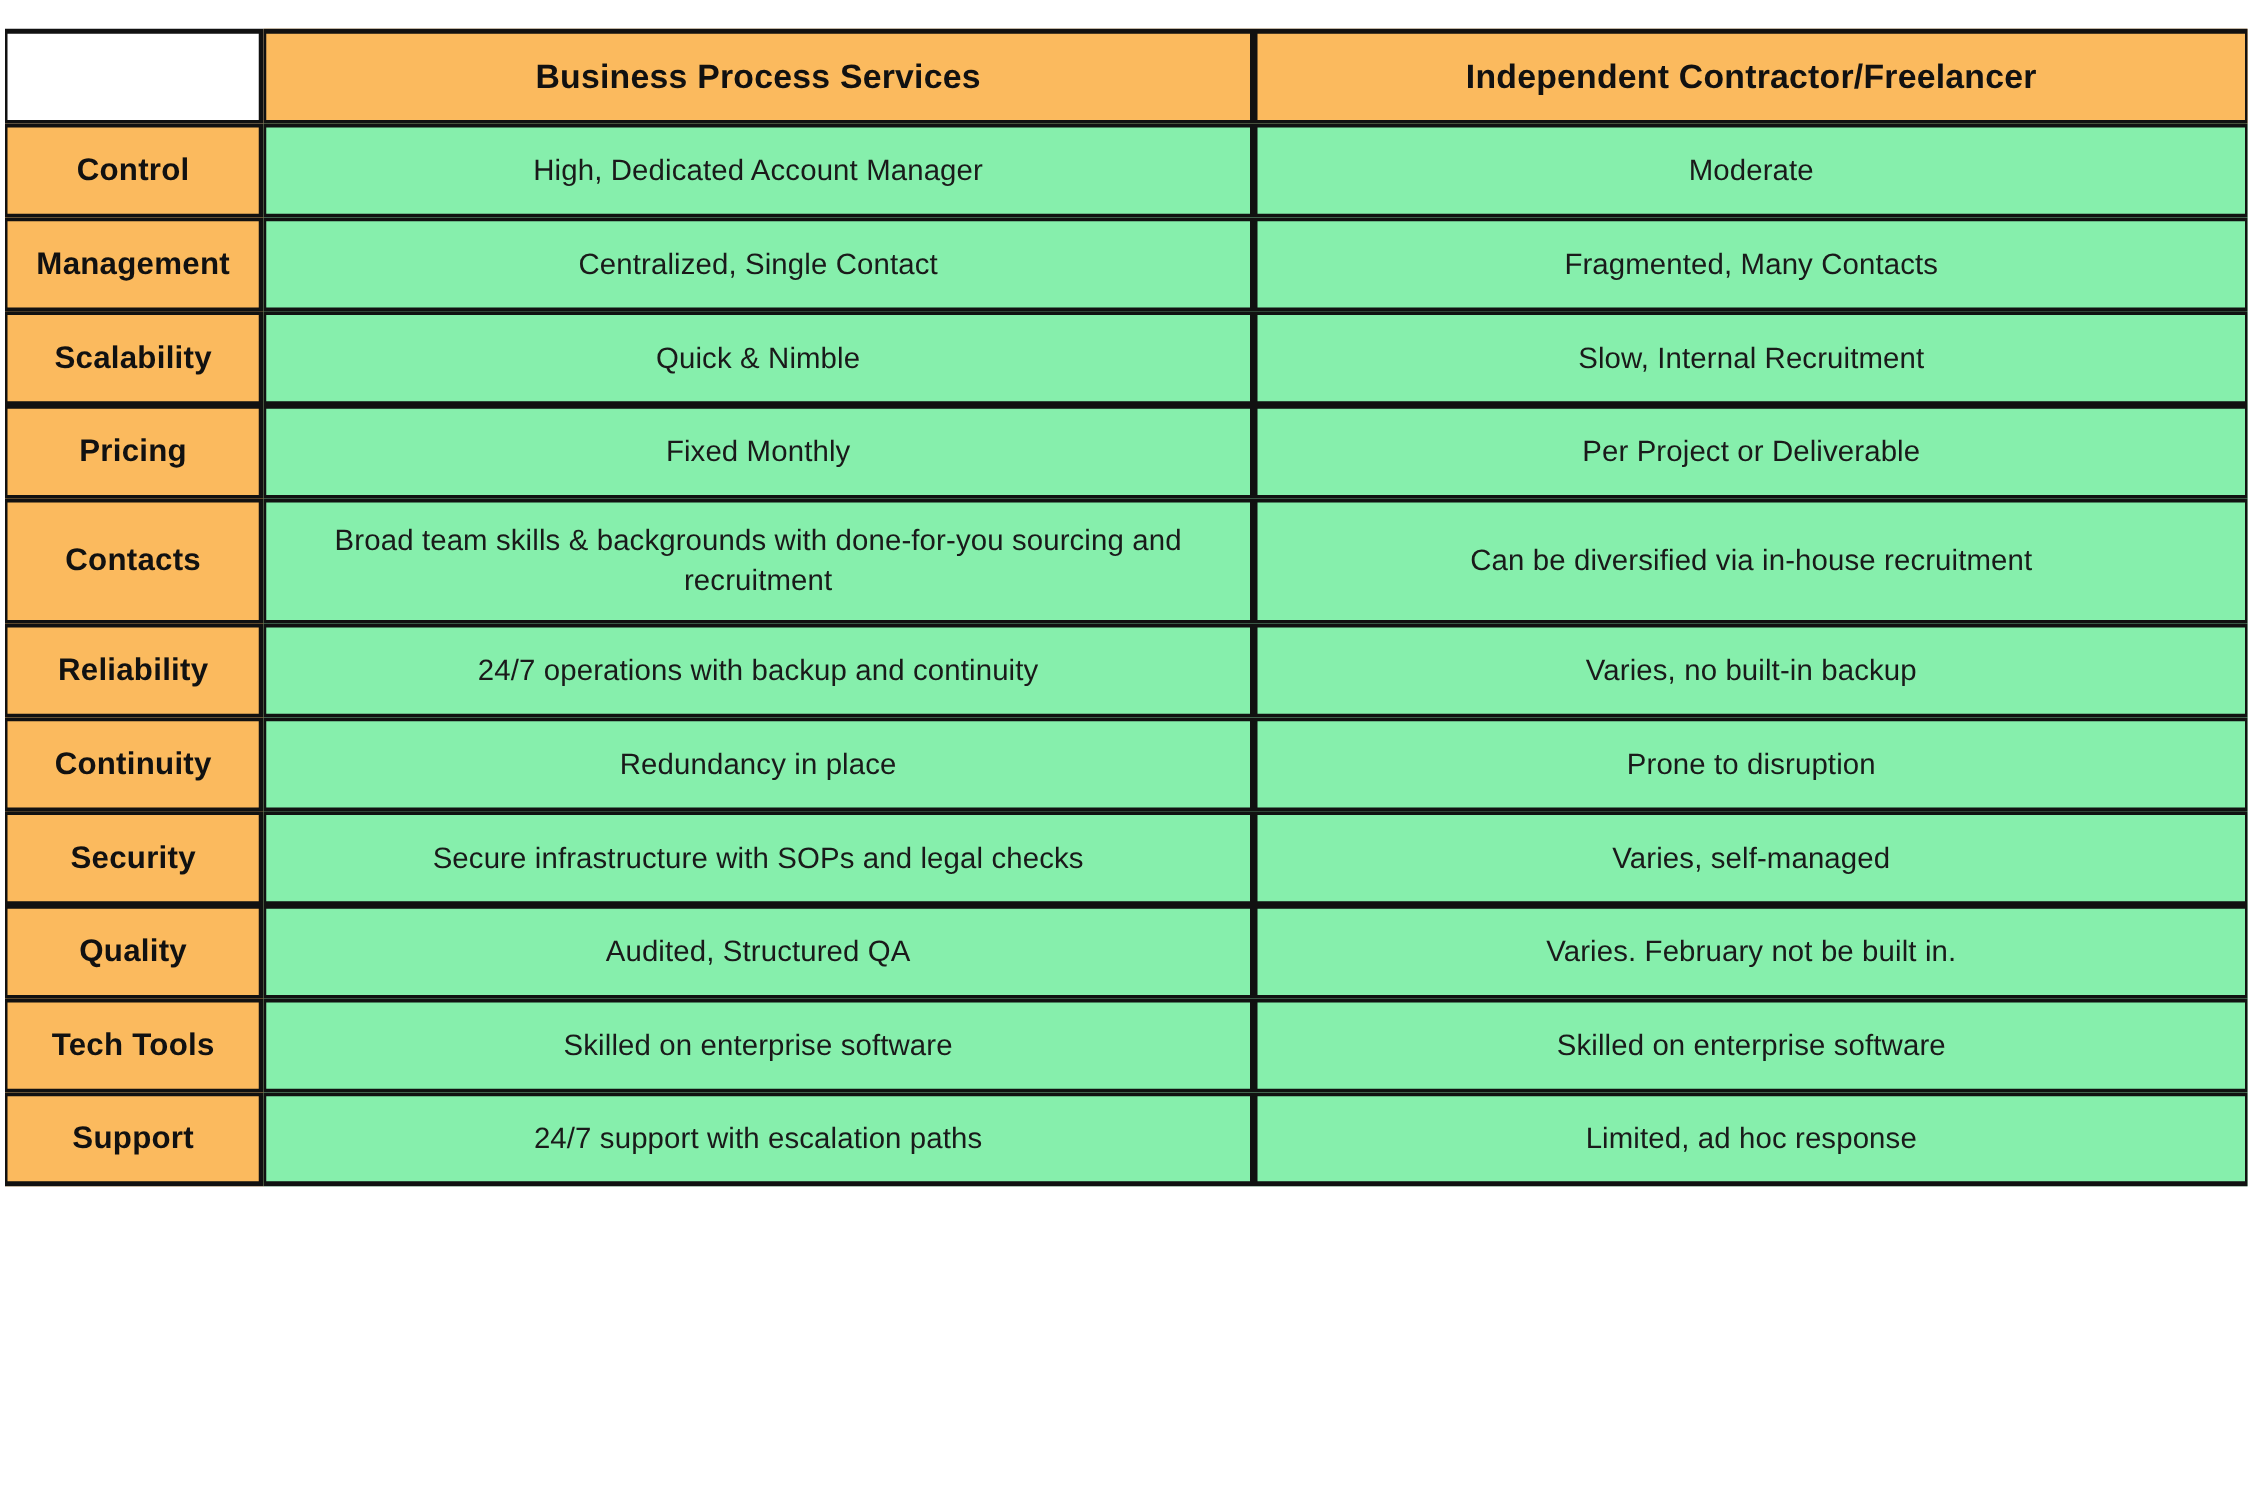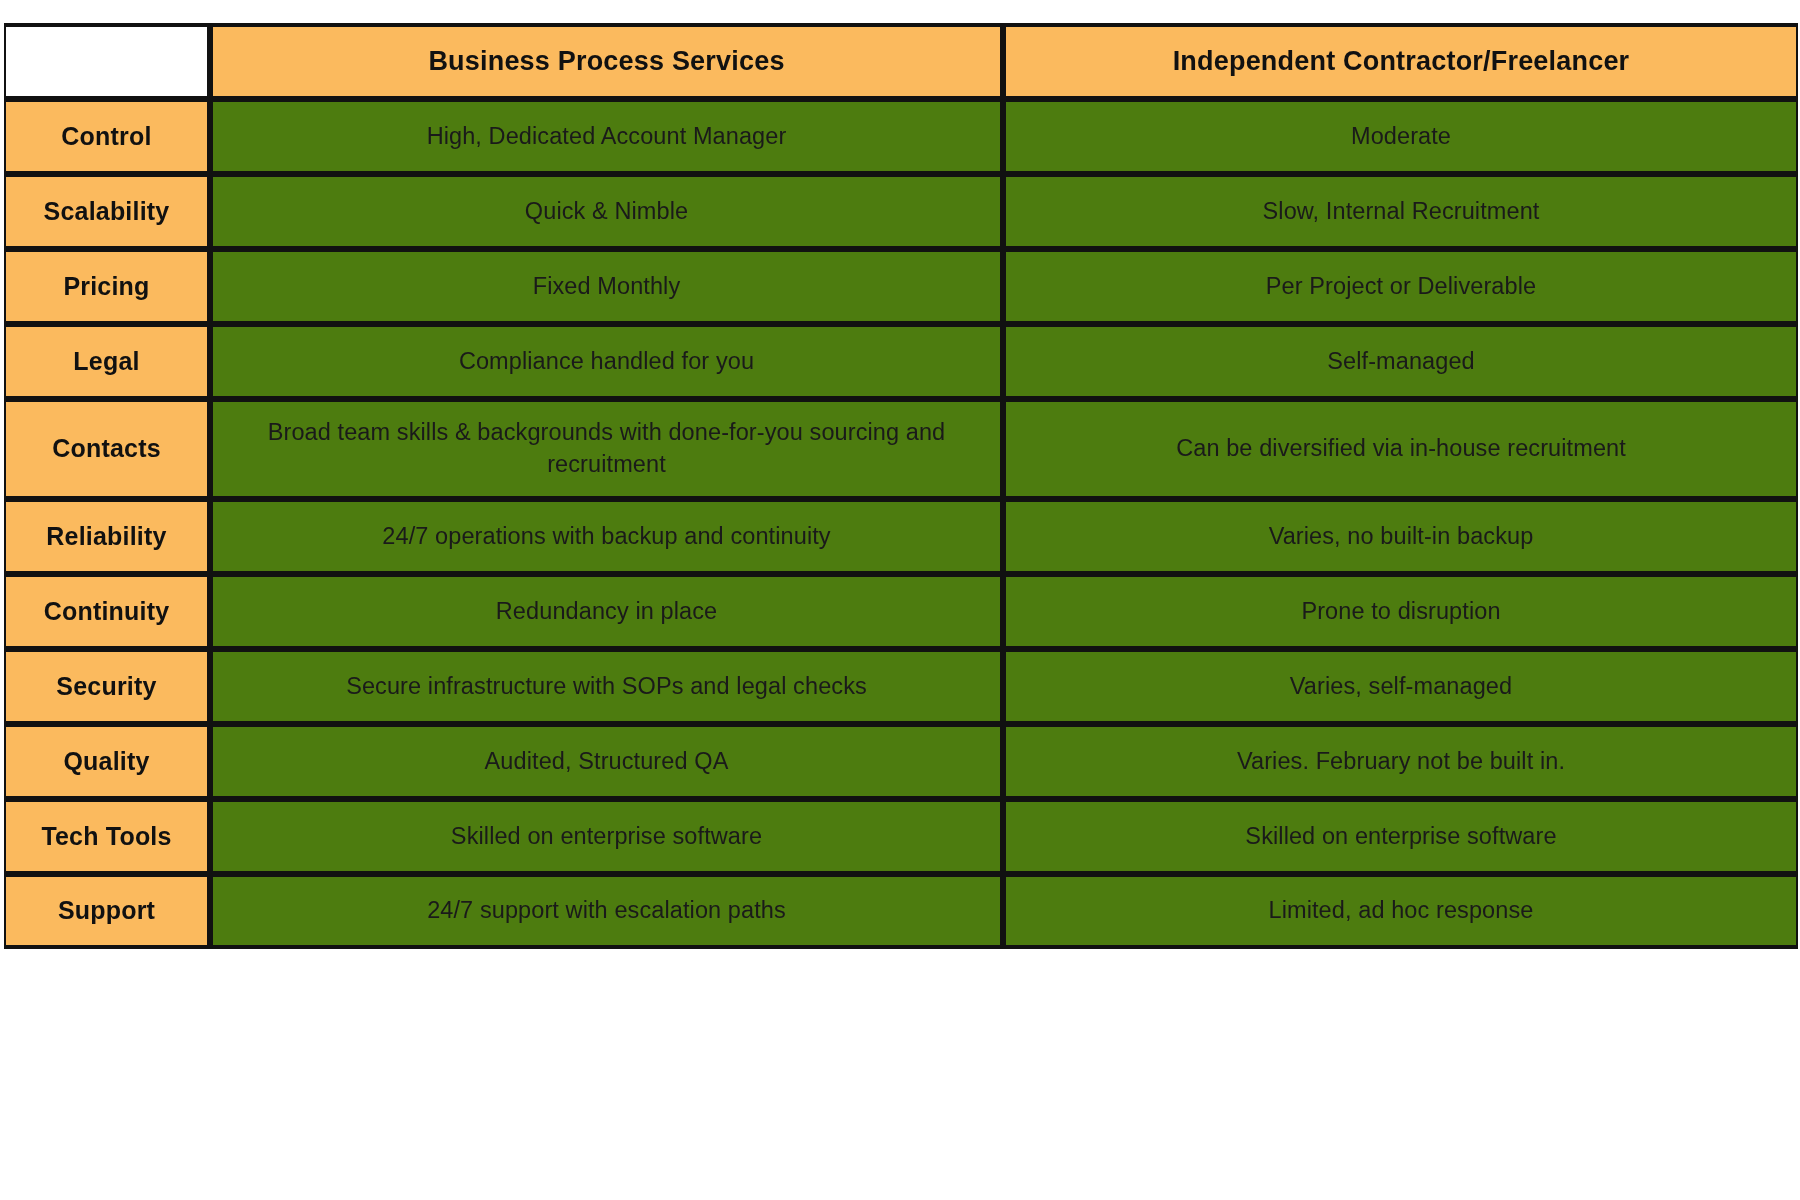--- a/index.html
+++ b/index.html
@@ -35,21 +35,21 @@
   }
 
   table.cmp col.c-label { width: 207px; }
   table.cmp col.c-bps   { width: 793px; }
   table.cmp col.c-icf   { width: 794px; }
 
   table.cmp td {
     box-sizing: border-box;
     vertical-align: middle;
     text-align: center;
-    background: #4d7c0f;
+    background: #86efac;
     border-top: 2px solid #111111;
     border-bottom: 2px solid #111111;
     border-left: 2px solid #111111;
     border-right: 2px solid #111111;
     padding: 6px 14px;
     font-size: 23.5px;
     line-height: 1.35;
     font-weight: 400;
     letter-spacing: 0.1px;
     color: #1a1a1a;
@@ -106,33 +106,33 @@
         <td class="label-blank"></td>
         <td class="head col-bps">Business Process Services</td>
         <td class="head">Independent Contractor/Freelancer</td>
       </tr>
     <tr class="r-body">
           <td class="label">Control</td>
           <td class="col-bps">High, Dedicated Account Manager</td>
           <td>Moderate</td>
         </tr>
         <tr class="r-body">
+          <td class="label">Management</td>
+          <td class="col-bps">Centralized, Single Contact</td>
+          <td>Fragmented, Many Contacts</td>
+        </tr>
+        <tr class="r-body">
           <td class="label">Scalability</td>
           <td class="col-bps">Quick &amp; Nimble</td>
           <td>Slow, Internal Recruitment</td>
         </tr>
         <tr class="r-body">
           <td class="label">Pricing</td>
           <td class="col-bps">Fixed Monthly</td>
           <td>Per Project or Deliverable</td>
-        </tr>
-        <tr class="r-body">
-          <td class="label">Legal</td>
-          <td class="col-bps">Compliance handled for you</td>
-          <td>Self-managed</td>
         </tr>
         <tr class="r-body r-tall">
           <td class="label">Contacts</td>
           <td class="col-bps">Broad team skills &amp; backgrounds with done-for-you sourcing and recruitment</td>
           <td>Can be diversified via in-house recruitment</td>
         </tr>
         <tr class="r-body">
           <td class="label">Reliability</td>
           <td class="col-bps">24/7 operations with backup and continuity</td>
           <td>Varies, no built-in backup</td>

